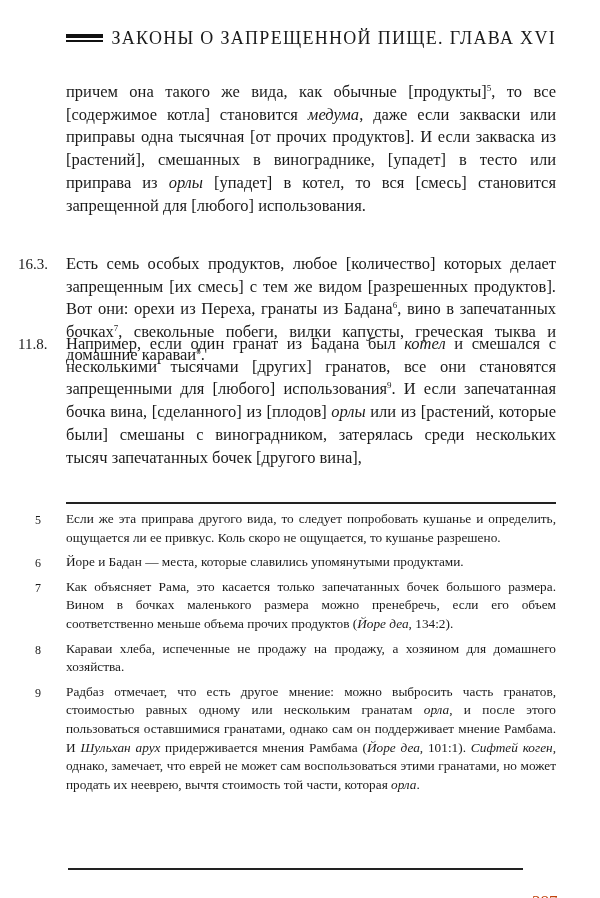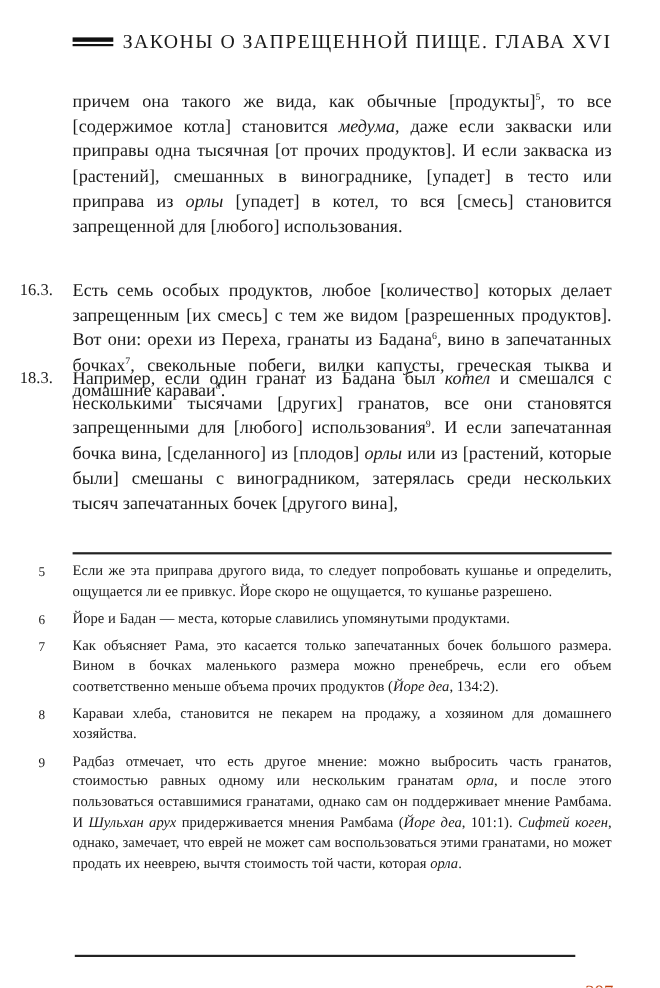--- a/index.html
+++ b/index.html
@@ -133,42 +133,42 @@
 </div>
 
 <div class="main para-cont">причем она такого же вида, как обычные [продукты]<sup>5</sup>, то все [содержимое котла] становится <i>медума</i>, даже если закваски или приправы одна тысячная [от прочих продуктов]. И если закваска из [растений], смешанных в винограднике, [упадет] в тесто или приправа из <i>орлы</i> [упадет] в котел, то вся [смесь] становится запрещенной для [любого] использования.</div>
 
 <div class="para p163">
   <span class="num">16.3.</span>
   <div class="body">Есть семь особых продуктов, любое [количество] которых делает запрещенным [их смесь] с тем же видом [разрешенных продуктов]. Вот они: орехи из Переха, гранаты из Бадана<sup>6</sup>, вино в запечатанных бочках<sup>7</sup>, свекольные побеги, вилки капусты, греческая тыква и домашние караваи<sup>8</sup>.</div>
 </div>
 
 <div class="para p164">
-  <span class="num">18.3.</span>
+  <span class="num">11.8.</span>
   <div class="body">Например, если один гранат из Бадана был <i>котел</i> и смешался с несколькими тысячами [других] гранатов, все они становятся запрещенными для [любого] использования<sup>9</sup>. И если запечатанная бочка вина, [сделанного] из [плодов] <i>орлы</i> или из [растений, которые были] смешаны с виноградником, затерялась среди нескольких тысяч запечатанных бочек [другого вина],</div>
 </div>
 
 <div class="fn-rule"></div>
 
 <div class="footnotes">
   <div class="fn">
     <span class="fnum">5</span>
-    <div class="ftext">Если же эта приправа другого вида, то следует попробовать кушанье и определить, ощущается ли ее привкус. Йоре скоро не ощущается, то кушанье разрешено.</div>
+    <div class="ftext">Если же эта приправа другого вида, то следует попробовать кушанье и определить, ощущается ли ее привкус. Коль скоро не ощущается, то кушанье разрешено.</div>
   </div>
   <div class="fn">
     <span class="fnum">6</span>
     <div class="ftext">Йоре и Бадан — места, которые славились упомянутыми продуктами.</div>
   </div>
   <div class="fn">
     <span class="fnum">7</span>
     <div class="ftext">Как объясняет Рама, это касается только запечатанных бочек большого размера. Вином в бочках маленького размера можно пренебречь, если его объем соответственно меньше объема прочих продуктов (<i>Йоре деа</i>, 134:2).</div>
   </div>
   <div class="fn">
     <span class="fnum">8</span>
-    <div class="ftext">Караваи хлеба, становится не пекарем на продажу, а хозяином для домашнего хозяйства.</div>
+    <div class="ftext">Караваи хлеба, испеченные не продажу на продажу, а хозяином для домашнего хозяйства.</div>
   </div>
   <div class="fn">
     <span class="fnum">9</span>
     <div class="ftext">Радбаз отмечает, что есть другое мнение: можно выбросить часть гранатов, стоимостью равных одному или нескольким гранатам <i>орла</i>, и после этого пользоваться оставшимися гранатами, однако сам он поддерживает мнение Рамбама. И <i>Шульхан арух</i> придерживается мнения Рамбама (<i>Йоре деа</i>, 101:1). <i>Сифтей коген</i>, однако, замечает, что еврей не может сам воспользоваться этими гранатами, но может продать их нееврею, вычтя стоимость той части, которая <i>орла</i>.</div>
   </div>
 </div>
 
 <div class="foot-rule"></div>
 <div class="folio">387</div>
 

